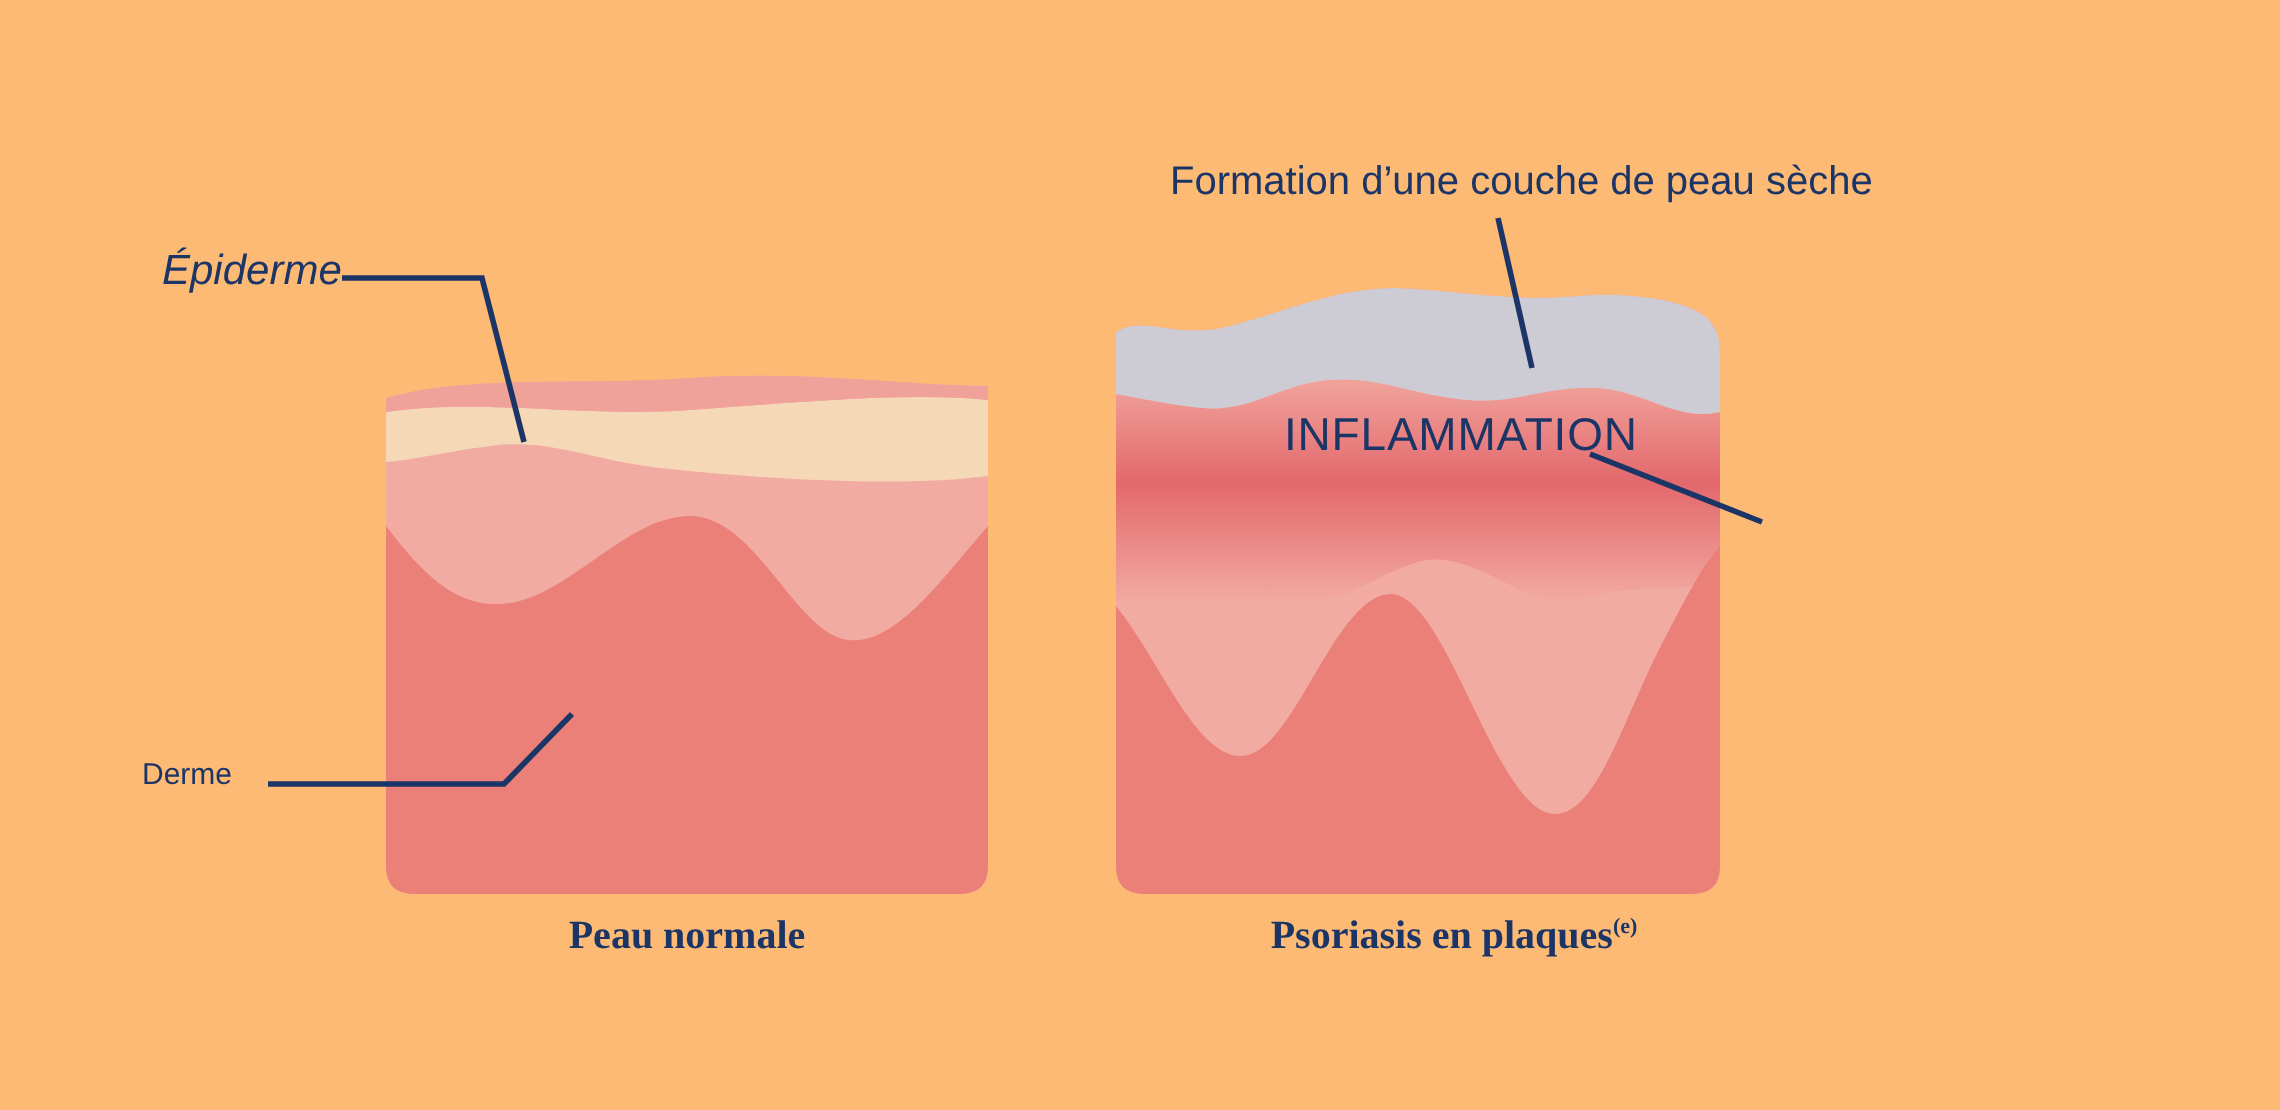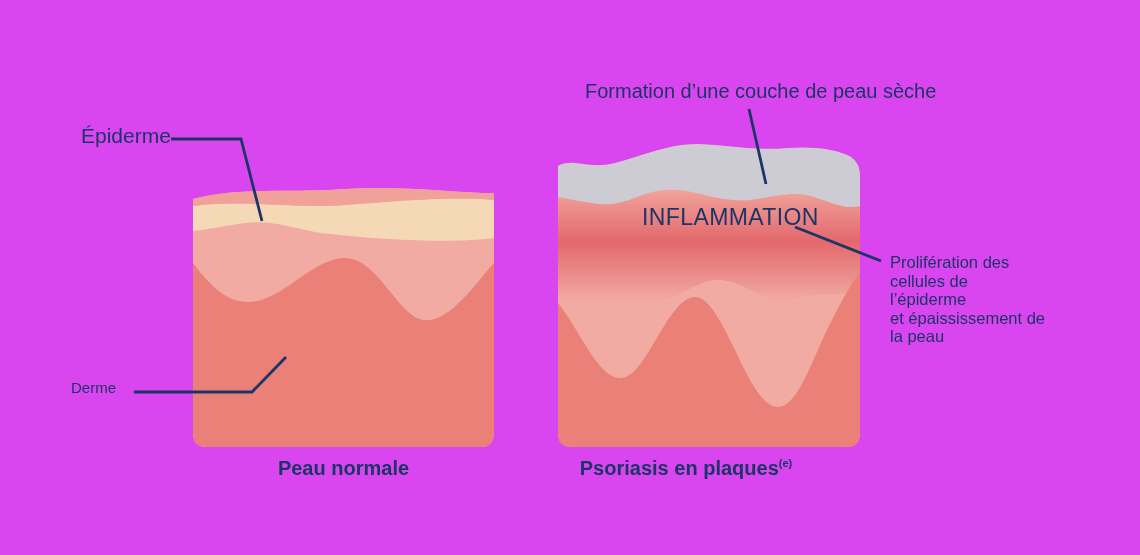--- a/index.html
+++ b/index.html
@@ -1,36 +1,36 @@
 <!DOCTYPE html>
 <html><head>
 <meta charset="utf-8">
 <style>
   html,body{margin:0;padding:0;background:#ffffff;}
   #stage{
     position:relative;
     width:1140px;height:555px;
-    background:#d946ef;
+    background:#fdba74;
     font-family:"Liberation Sans", sans-serif;
     overflow:hidden;
   }
   #skin-svg{position:absolute;left:0;top:0;}
   .lbl{
     position:absolute;
     color:#1C3567;
     font-family:"Liberation Sans", sans-serif;
   }
   .lbl-formation{left:585px;top:80px;width:360px;font-size:20px;}
-  .lbl-epiderme{left:81px;top:124px;font-size:21px;}
+  .lbl-epiderme{left:81px;top:124px;font-size:21px;font-style:italic;}
   .lbl-derme{left:71px;top:379px;font-size:15px;}
   .lbl-inflammation{left:642px;top:204px;font-size:23px;letter-spacing:0.4px;}
   .lbl-proliferation{left:890px;top:253px;width:185px;font-size:16.5px;line-height:18.5px;white-space:pre-line;}
-  .caption{position:absolute;top:457px;text-align:center;color:#1C3567;font-weight:700;font-size:20px;}
+  .caption{position:absolute;top:457px;text-align:center;color:#1C3567;font-weight:700;font-size:20px;font-family:Liberation Serif, serif;}
   .caption-left{left:193px;width:301px;}
-  .caption-right{left:535px;width:302px;}
+  .caption-right{left:576px;width:302px;}
   .caption-right sup{font-size:11px;font-weight:700;}
 </style>
 </head>
 <body>
 
 <div id="stage">
 
   <svg id="skin-svg" width="1140" height="555" viewBox="0 0 1140 555">
     <defs>
       <clipPath id="clipL">
@@ -94,25 +94,20 @@
   </svg>
 
   <div class="lbl lbl-formation">Formation d’une couche de peau sèche</div>
 
   <div class="lbl lbl-epiderme">Épiderme</div>
 
   <div class="lbl lbl-derme">Derme</div>
 
   <div class="lbl lbl-inflammation">INFLAMMATION</div>
 
-  <div class="lbl lbl-proliferation">Prolifération des
-cellules de
-l’épiderme
-et épaississement de
-la peau</div>
 
   <div class="caption caption-left">
     <span>Peau normale</span>
   </div>
 
   <div class="caption caption-right">
     <span>Psoriasis en plaques</span><sup>(e)</sup>
   </div>
 
 </div>

